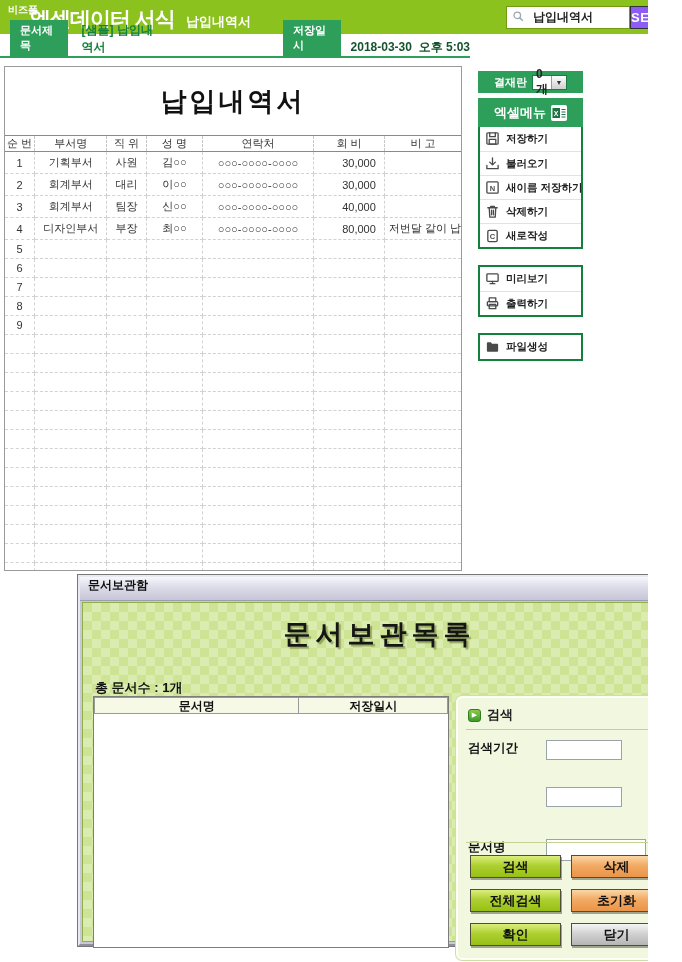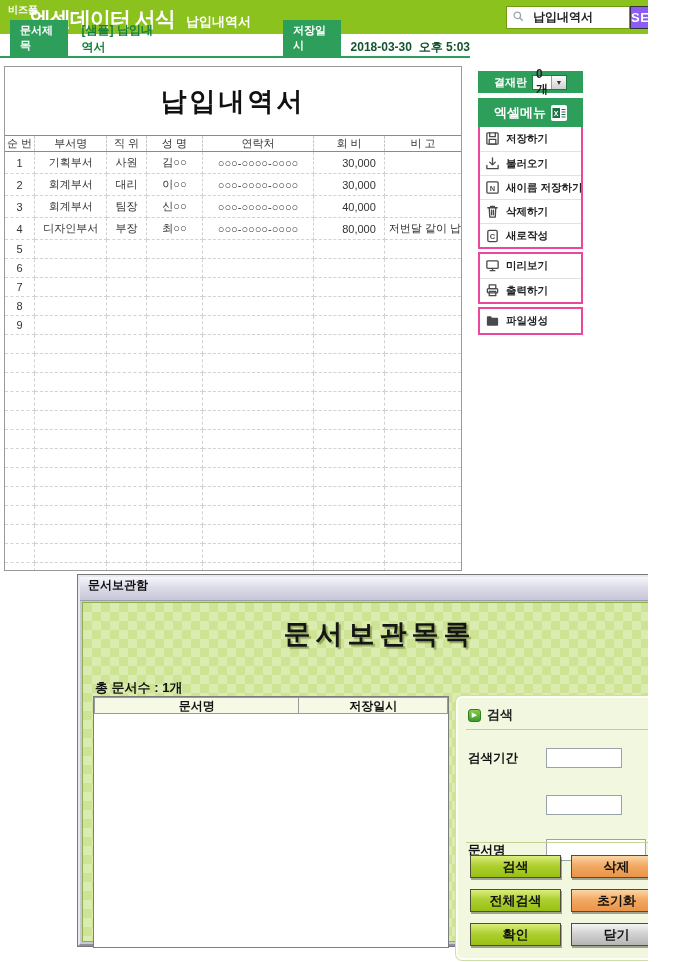--- a/index.html
+++ b/index.html
@@ -34,21 +34,21 @@
   td.c { text-align:center; } td.r { text-align:right; padding-right:8px; } td.l { text-align:left; padding-left:4px; }
 
   
   .approval { position:absolute; left:478px; top:71px; width:105px; height:22px; background:#2e9e5b; display:flex; align-items:center; padding:0 16px; gap:5px; }
   .approval-label { color:#fff; font-size:11px; font-weight:bold; }
   .approval-select { flex:1; height:15px; background:#fff; border:1px solid #1d7a42; display:flex; align-items:center; cursor:pointer; }
   .approval-value { flex:1; font-size:12px; color:#222; padding-left:3px;font-weight:bold; }
   .dd-btn { width:15px; height:100%; background:linear-gradient(#fdfdfd,#cfcfcf); border-left:1px solid #999; font-size:7px; color:#333; display:flex; align-items:center; justify-content:center; }
   .excel-menu { position:absolute; left:478px; top:98px; width:105px; }
   .menu-head { height:29px; background:#2e9e5b; color:#fff; font-size:13px; font-weight:bold; display:flex; align-items:center; justify-content:center; gap:5px; }
-  .menu-group { border:2px solid #ec4899; background:#fff; margin-top:3px; }
+  .menu-group { border:2px solid #15803d; background:#fff; margin-top:16px; }
   .menu-group:first-of-type { margin-top:0; border-top:none; }
   .menu-item { height:24px; display:flex; align-items:center; padding-left:5px; gap:5px; cursor:pointer; white-space:nowrap; overflow:hidden; }
   .menu-item + .menu-item { border-top:1px solid #e2e2e2; }
   .menu-item .lbl { font-size:10.5px; font-weight:bold; color:#222; }
   .micon { width:16px; height:16px; flex:0 0 16px; display:inline-flex; }
 
   
   .dialog { position:absolute; left:78px; top:575px; width:603px; height:371px; background:#c9c9d6; border:2px solid; border-color:#e9e9f2 #8e8ea0 #8e8ea0 #e9e9f2; box-shadow:0 0 0 1px #777; }
   .dlg-titlebar { height:24px; background:linear-gradient(#f6f6fb,#d9d9e7 50%,#c6c6d6); border-bottom:1px solid #9d9db0; display:flex; padding:0 4px 0 8px; cursor:default; }
   .dlg-title { flex:1; font-size:12px; font-weight:bold; color:#111; }
@@ -69,21 +69,21 @@
   .radio { width:11px; height:11px; border:2px solid #222; border-radius:50%; background:#fff; margin:0 4px 0 5px; flex:0 0 auto; }
   .cellbox { border:1px dotted #444; font-size:10px; font-weight:bold; color:#222; height:15px; line-height:13px; overflow:hidden; white-space:nowrap; }
   .cellbox.name { width:183px; padding-left:4px; }
   .cellbox.date { width:146px; margin-left:2px; text-align:center; }
 
   .search-panel { position:absolute; left:373px; top:93px; width:220px; height:264px; background:#f2f8e0; border:2px solid #fdfef6; border-radius:6px; box-shadow:0 0 0 1px #cddfa8; }
   .sp-head { display:flex; align-items:center; gap:6px; padding:8px 10px 5px; }
   .sp-icon { width:13px; height:13px; border-radius:3px; background:linear-gradient(#8bc94c,#3f9c2b); color:#fff; font-size:7px; display:flex; align-items:center; justify-content:center; border:1px solid #2f7d1f; }
   .sp-title { font-size:13px; font-weight:bold; color:#222; }
   .sp-hr { border:none; border-top:1px solid #c2d494; margin:0 8px 10px; }
-  .sp-row { display:flex; align-items:center; padding:0 10px; margin-bottom:11px;gap:20px; }
+  .sp-row { display:flex; padding:0 10px; margin-bottom:11px;gap:20px; }
   .sp-row label { width:58px; font-size:12.5px; font-weight:bold; color:#111; flex:0 0 auto; }
   .sp-row input { height:20px; width:76px; border:1px solid #9aa3a8; background:#fff; font-size:12px; padding:0 4px; font-family:inherit; outline:none; }
   .sp-row input.wide { width:100px; height:22px; }
   .sp-suffix { font-size:13px; font-weight:bold; margin-left:10px; color:#111; }
   .sp-row.docname { margin-top:16px; }
   .sp-buttons { position:absolute; left:8px; right:8px; bottom:12px; border-top:1px solid #c2d494; padding:12px 4px 0; display:grid; grid-template-columns:1fr 1fr; gap:11px 10px; }
   .dlg-btn { height:23px; font-size:13px; font-weight:bold; color:#111; border:1px solid #4e4e3a; box-shadow:1px 2px 0 rgba(60,60,40,.45); cursor:pointer; font-family:inherit; }
   .dlg-btn.green  { background:linear-gradient(#dcee7c,#aed032 45%,#97c013); }
   .dlg-btn.orange { background:linear-gradient(#fad6a6,#f2aa64 45%,#ea9448); }
   .dlg-btn.gray   { background:linear-gradient(#f5f5f5,#d2d2d2 45%,#b5b5b5); }

